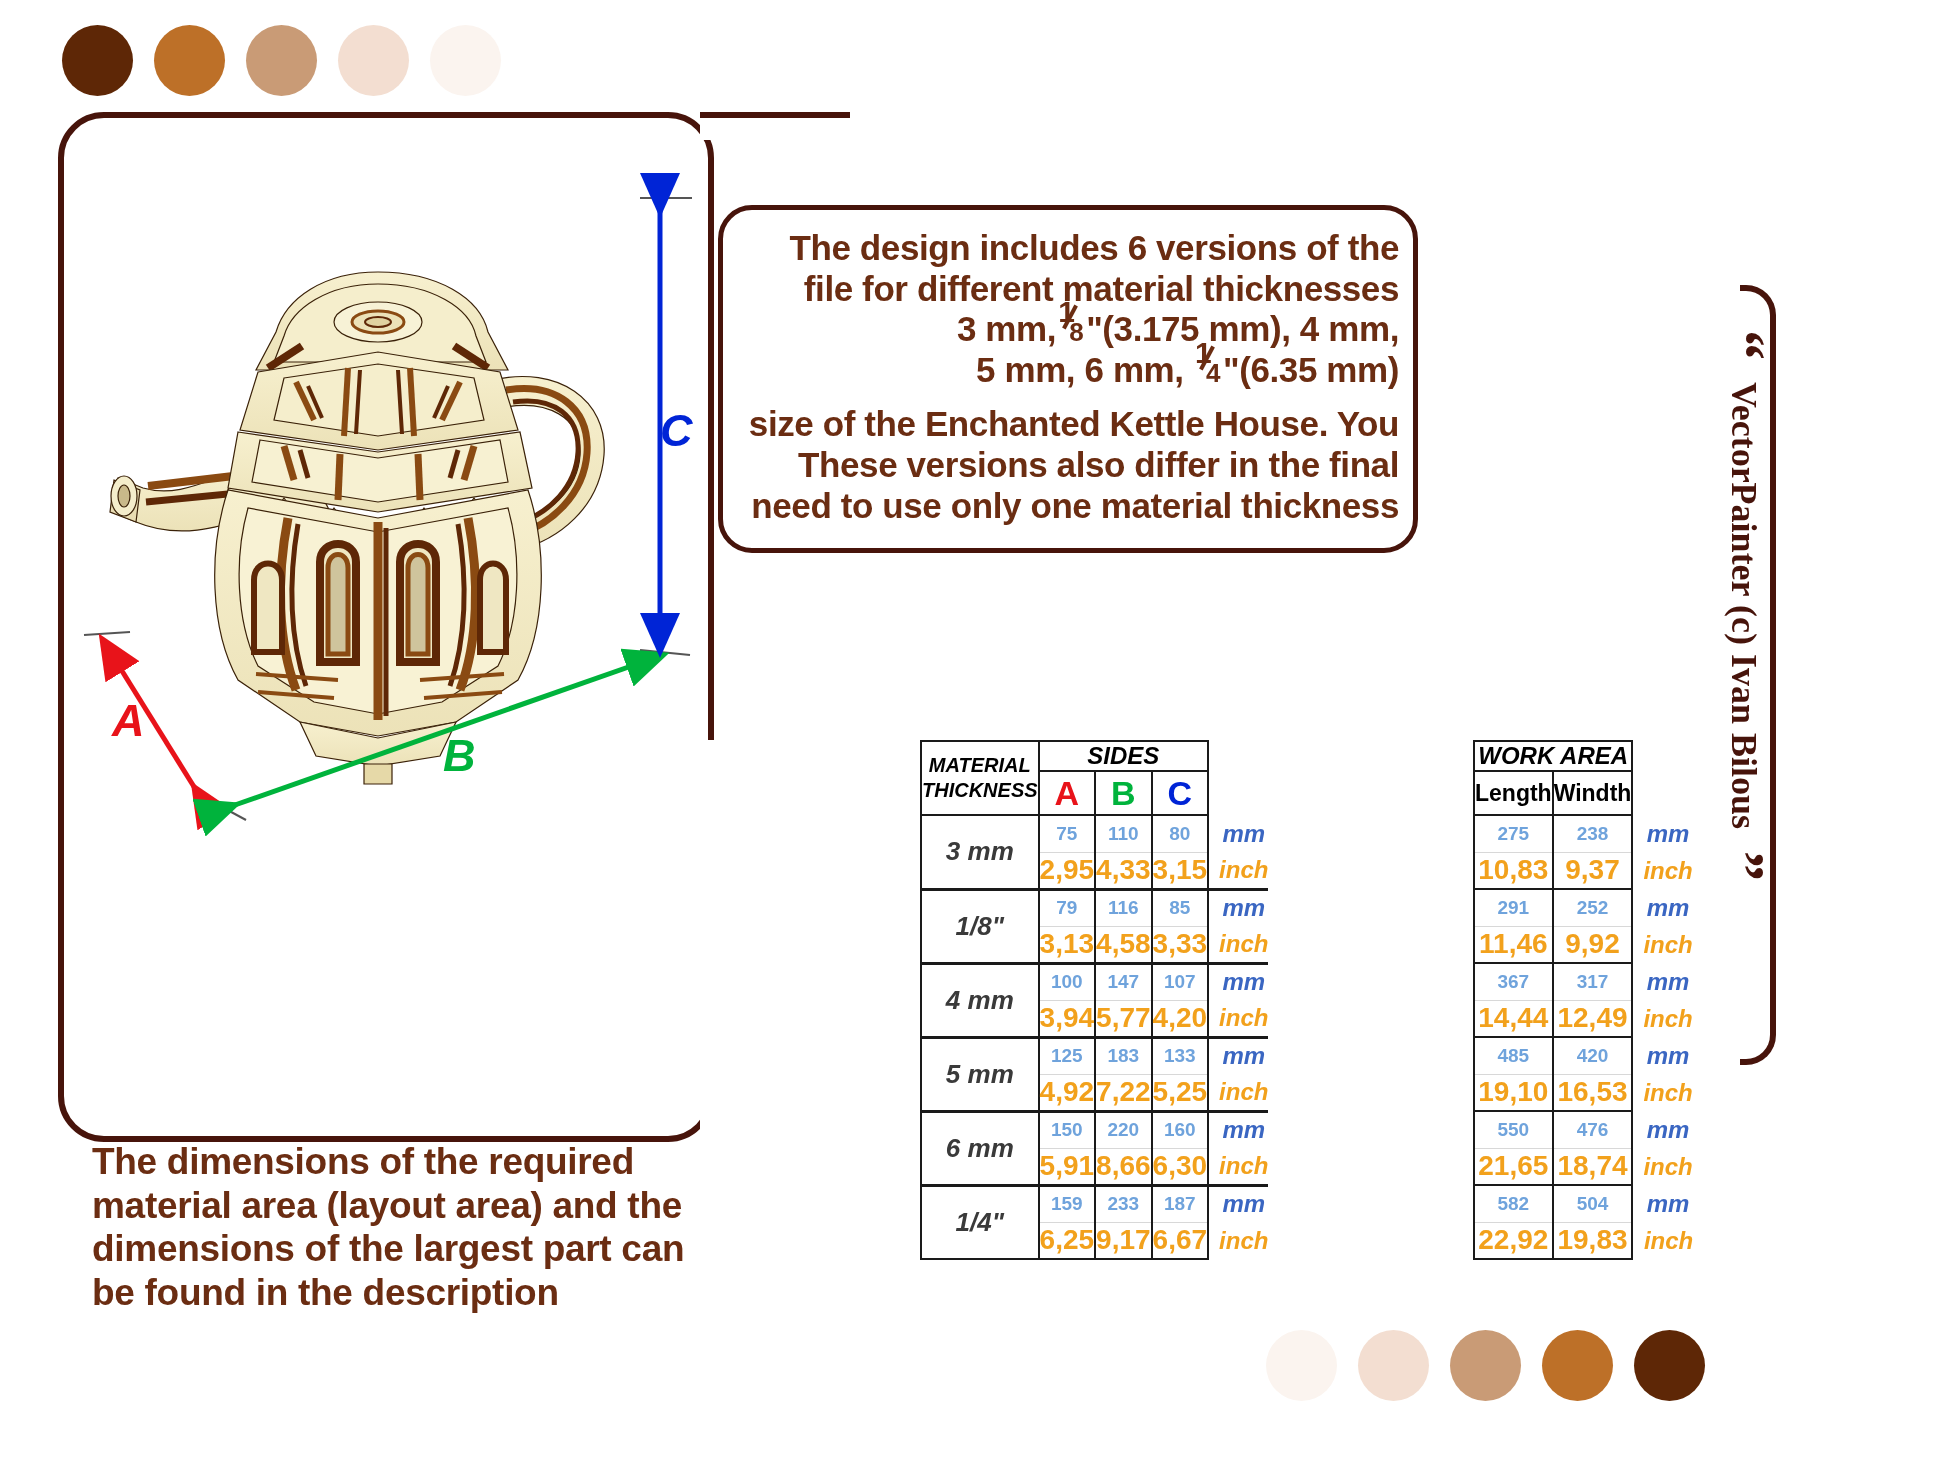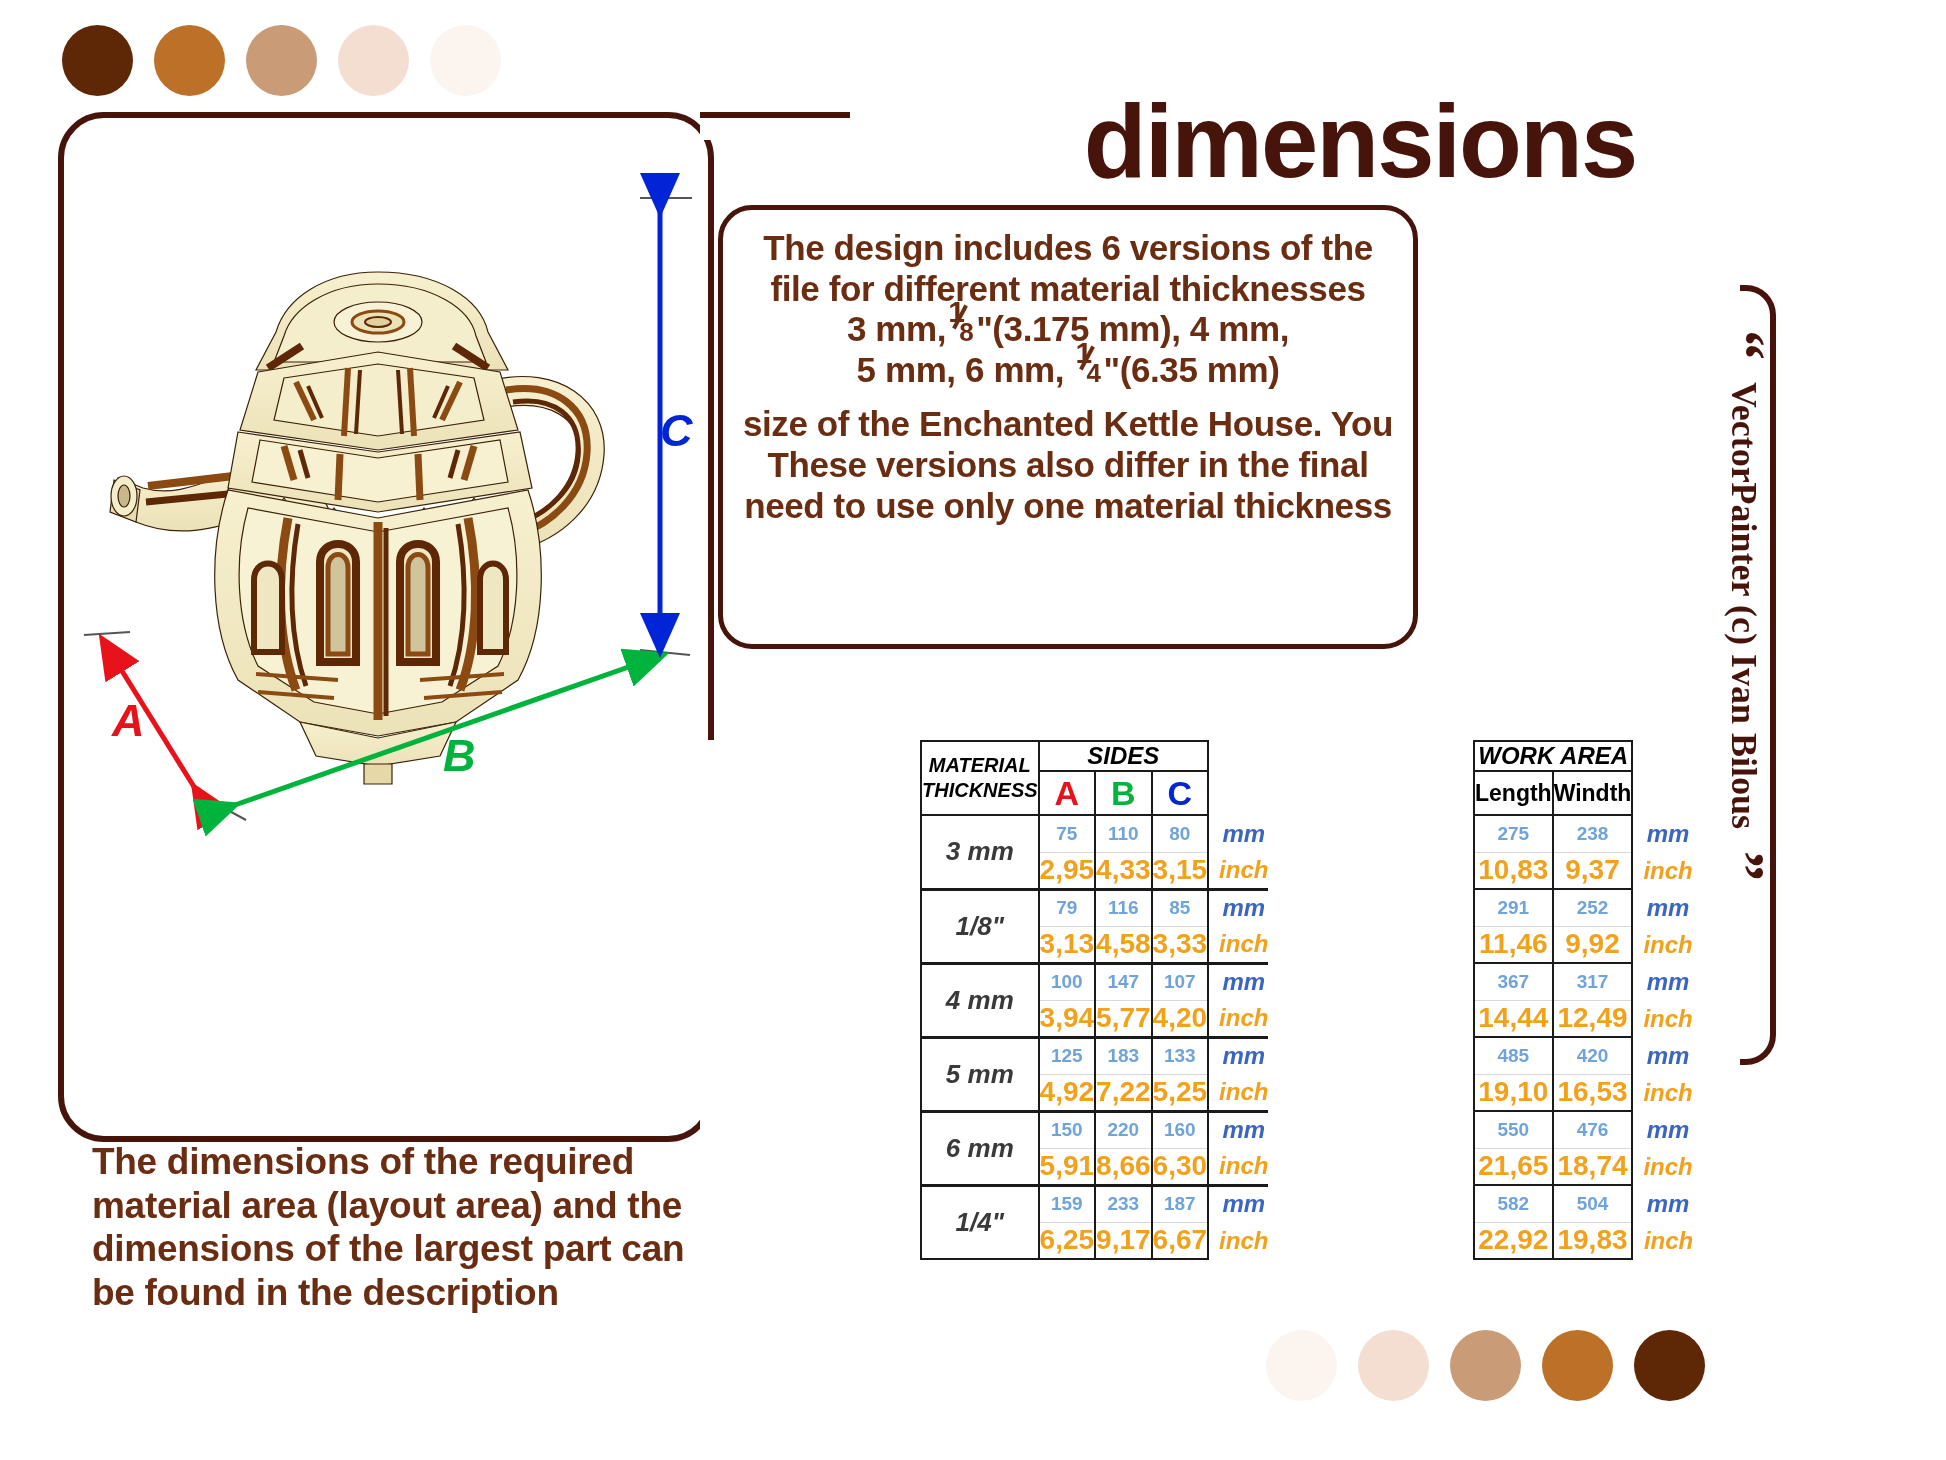--- a/index.html
+++ b/index.html
@@ -46,25 +46,25 @@
   #page-title {
     position: absolute; left: 930px; top: 90px;
     width: 860px; text-align: center;
     font-size: 103px; font-weight: bold; letter-spacing: -2px;
     color: #47140b; line-height: 1;
   }
 
   
   #info-box {
     position: absolute; left: 718px; top: 205px;
-    width: 700px; height: 444px;
+    width: 700px; height: 348px;
     border: 5px solid #47140b;
     border-radius: 34px;
     padding: 18px 14px 0 14px;
-    text-align: center;
+    text-align: right;
   }
   .info-para {
     color: #6b2d12; font-weight: bold; font-size: 35px; line-height: 1.16;
     letter-spacing: -0.4px;
   }
   #info-para-2 { margin-top: 14px; }
   .frac { display: inline-block; position: relative; width: 30px; height: 34px;
           vertical-align: -2px; }
   .frac .num { position: absolute; left: 2px; top: -14px; font-size: 30px; }
   .frac .bar { position: absolute; left: 1px; top: 6px; width: 26px; height: 4px;
@@ -150,21 +150,20 @@
       <div class="swatch" style="background: rgb(201, 155, 118);"></div>
       <div class="swatch" style="background: rgb(243, 222, 209);"></div>
       <div class="swatch" style="background: rgb(251, 244, 239);"></div>
     </div>
 
   <div id="main-frame"></div>
   <div id="frame-gap-top"></div>
   <div id="frame-line-top"></div>
   <div id="frame-gap-right"></div>
 
-  <div id="page-title">dimensions</div>
 
   <div id="teapot-wrap">
     <svg width="580" height="560" viewBox="0 0 580 560" xmlns="http://www.w3.org/2000/svg">
       <defs>
         <linearGradient id="wood" x1="0" y1="0" x2="0" y2="1">
           <stop offset="0" stop-color="#f7f0cf"></stop>
             <stop offset="1" stop-color="#ece2b8"></stop>
         </linearGradient>
       </defs>
       <g stroke="#3a2108" stroke-width="1.2" fill="none">

